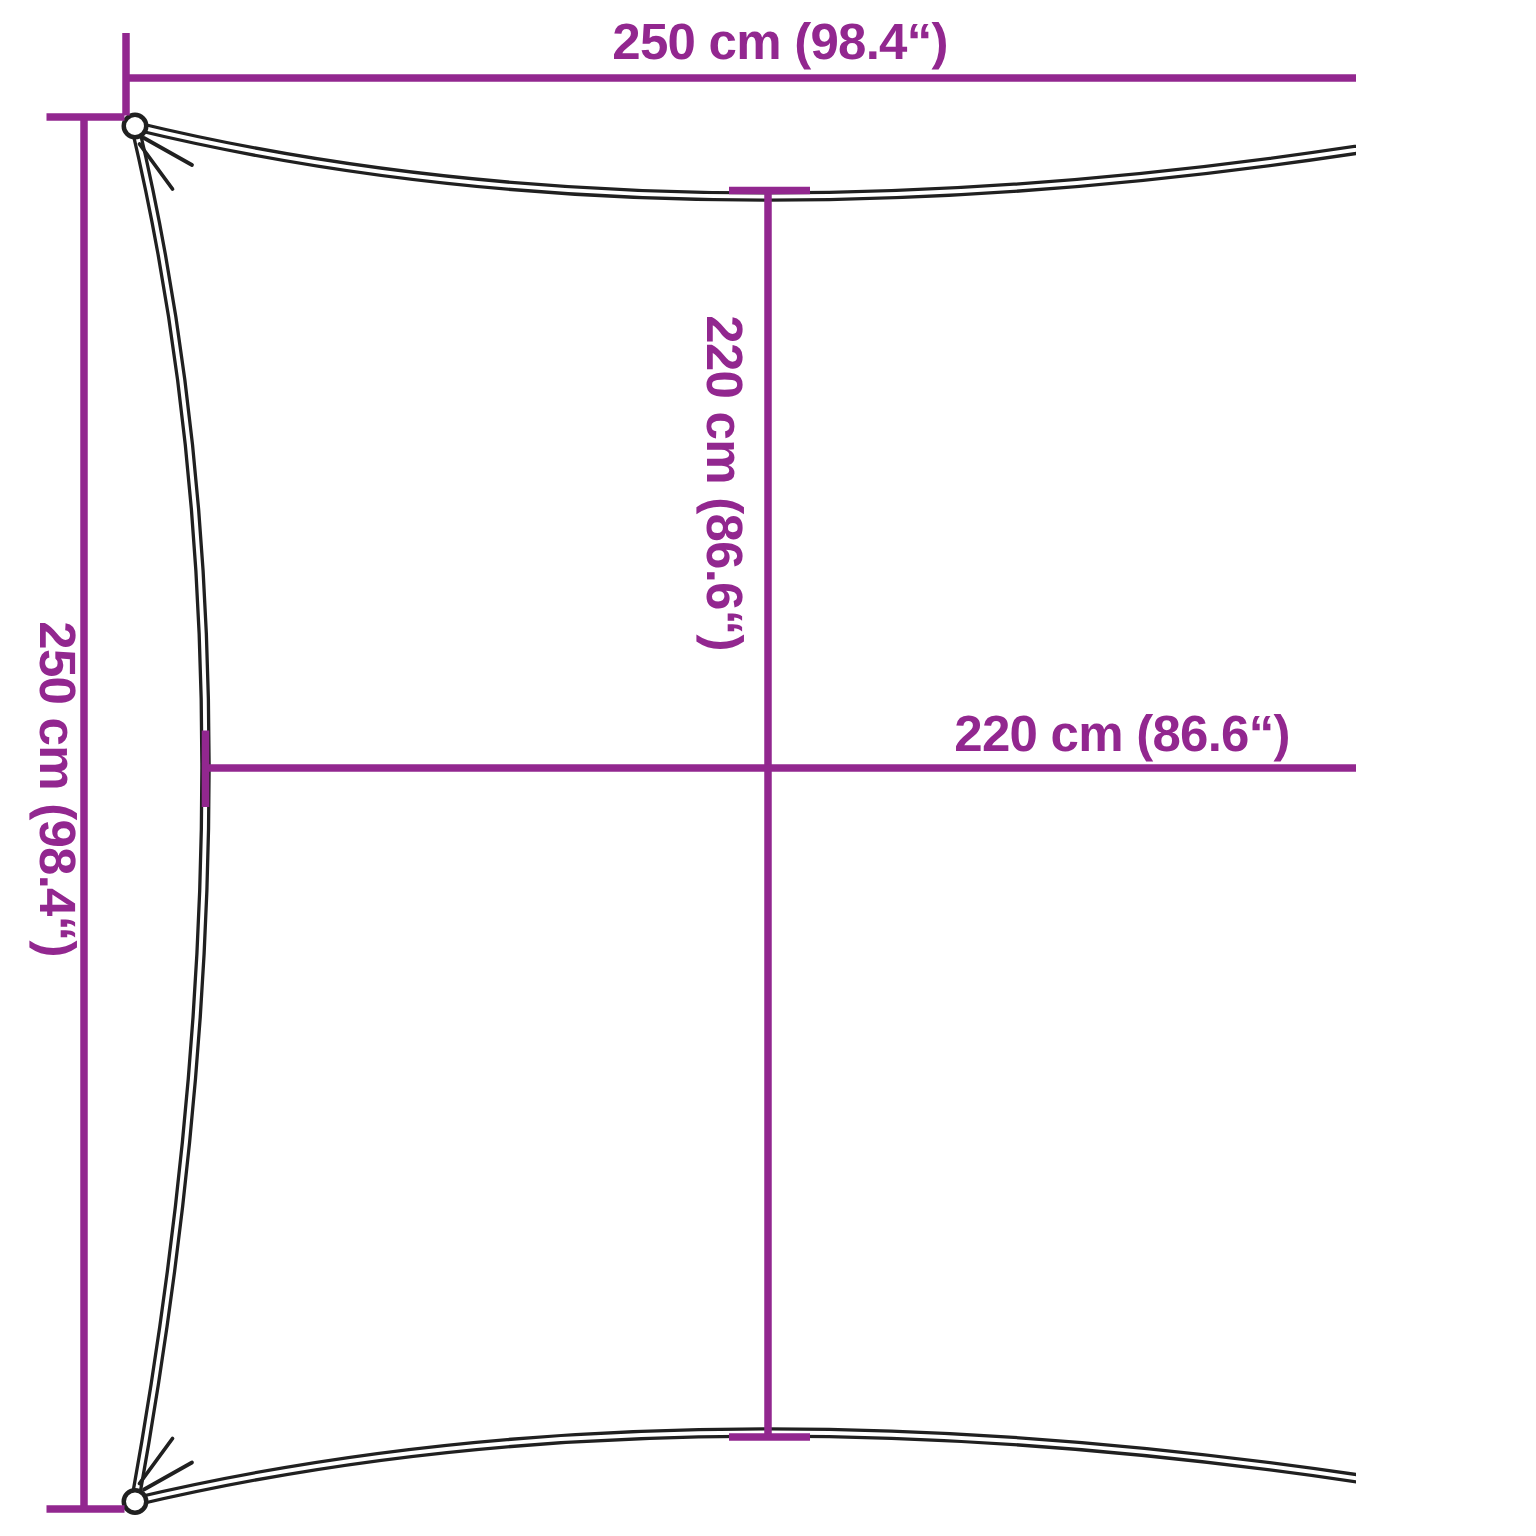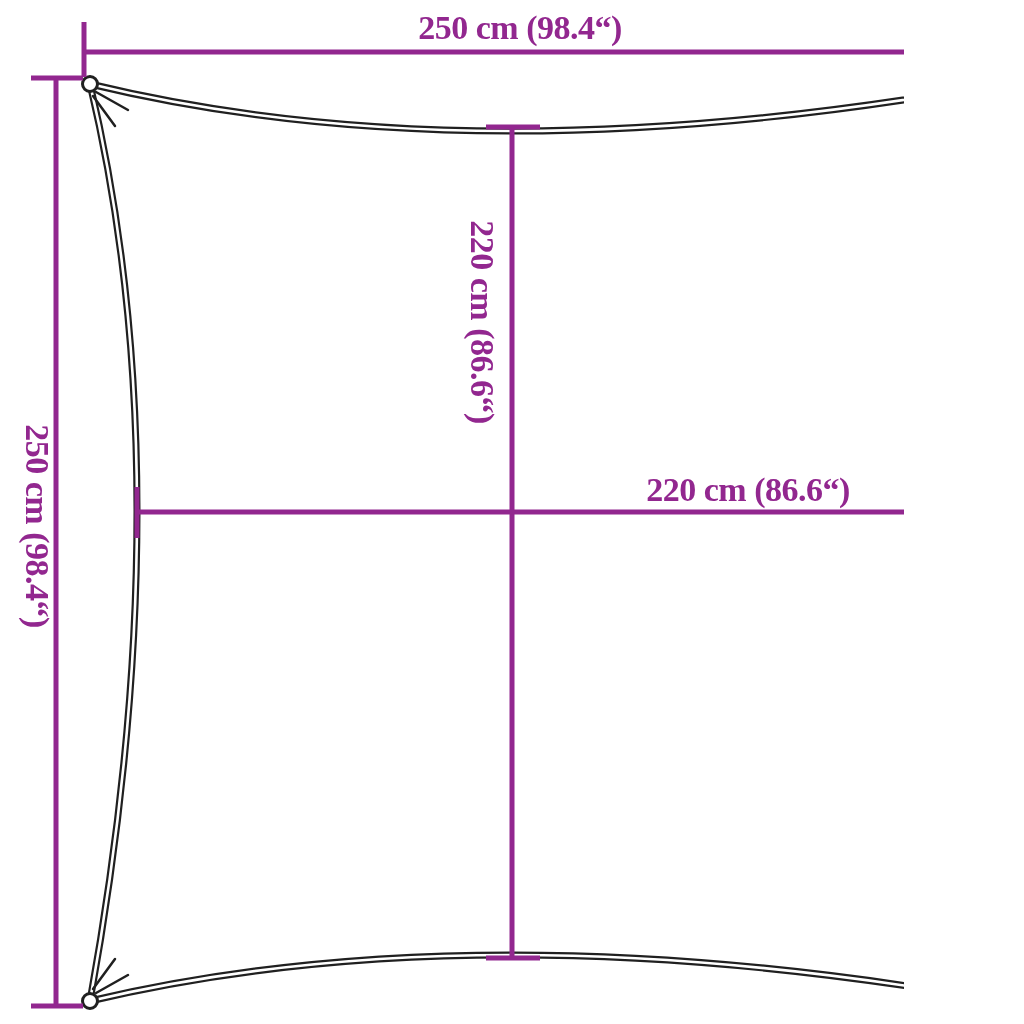--- a/index.html
+++ b/index.html
@@ -6,21 +6,21 @@
     margin: 0;
     padding: 0;
     background: #ffffff;
   }
   #canvas {
     position: relative;
     width: 904px;
     height: 1024px;
     background: #ffffff;
     overflow: hidden;
-    font-family: Liberation Serif, serif;
+    font-family: Liberation Sans, sans-serif;
   }
   svg.layer {
     position: absolute;
     left: 0;
     top: 0;
   }
   .dim-label {
     position: absolute;
     color: #92278F;
     font-weight: 700;

